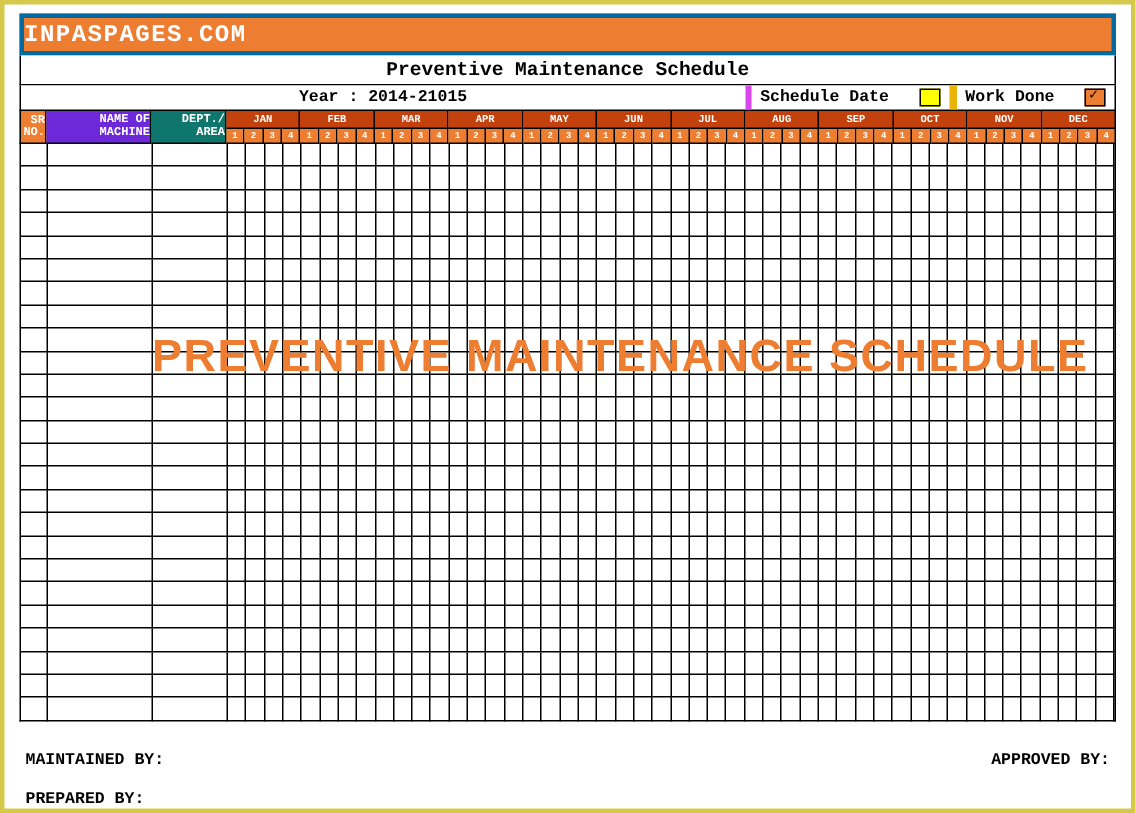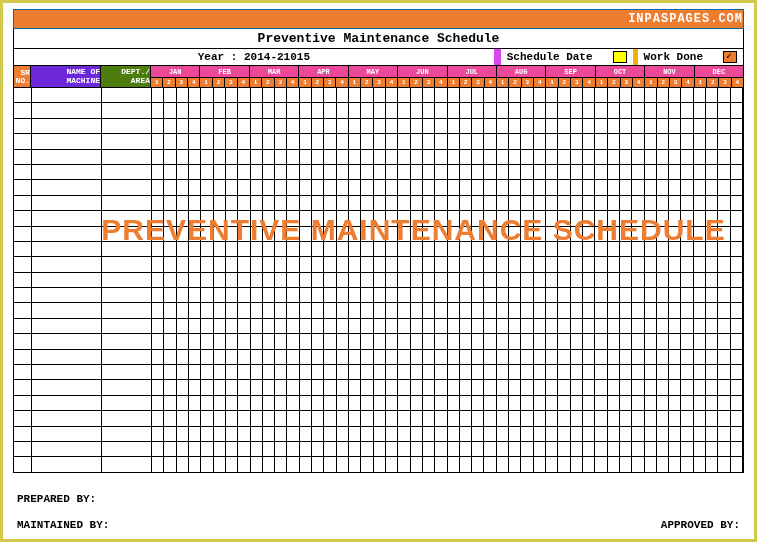--- a/index.html
+++ b/index.html
@@ -11,26 +11,26 @@
     font-family: "Courier New", monospace;
     position: relative;
     overflow: hidden;
   }
   .inner {
     padding: 6px 10px 4px 10px;
   }
   .brand-bar {
     background: #ed7d31;
     color: #fff;
-    text-align: right;
+    text-align: left;
     font-weight: bold;
-    font-size: 12px;
+    font-size: 16px;
     letter-spacing: 1px;
     padding: 2px 0;
-    border: 1px solid #0369a1;
+    border: 3px solid #0369a1;
   }
   .title-bar {
     border: 1px solid #000;
     border-top: none;
     text-align: center;
     font-weight: bold;
     font-size: 13px;
     padding: 2px 0;
     background: #fff;
   }
@@ -39,21 +39,21 @@
     border: 1px solid #000;
     border-top: none;
     font-size: 11px;
     font-weight: bold;
     background: #fff;
   }
   .year-box {
     flex: 1;
     text-align: center;
     padding: 2px 0;
-    border-right: 7px solid #d946ef;
+    border-right: 4px solid #d946ef;
   }
   .legend {
     display: flex;
     align-items: center;
     padding: 0 6px;
     gap: 20px;
   }
   .legend .swatch {
     width: 14px;
     height: 12px;
@@ -97,41 +97,41 @@
     border: 1px solid #000;
     border-top: none;
     border-left: none;
     display: flex;
     align-items: center;
     justify-content: center;
     line-height: 1.1;
   }
   .ch-dept {
     width: 50px;
-    background: #4d7c0f;
+    background: #0f766e;
     border: 1px solid #000;
     border-top: none;
     border-left: none;
     display: flex;
     align-items: center;
     justify-content: center;
     line-height: 1.1;
   }
   .months-wrap {
     flex: 1;
     display: flex;
     flex-direction: column;
   }
   .months-top {
     display: flex;
     height: 12px;
   }
   .month {
     flex: 1;
-    background: #ec4899;
+    background: #c2410c;
     border: 1px solid #000;
     border-top: none;
     border-left: none;
     font-size: 7px;
     display: flex;
     align-items: center;
     justify-content: center;
   }
   .weeks-row {
     display: flex;
@@ -1711,20 +1711,20 @@
           <div class="cw"></div>
           <div class="cw"></div>
           <div class="cw"></div>
         </div>
       </div>
     </div>
 </div>
 
 <div class="footer">
   <div class="footer-row">
+    <span>MAINTAINED BY:</span>
+    <span>APPROVED BY:</span>
+  </div>
+  <div class="footer-row">
     <span>PREPARED BY:</span>
     <span></span>
-  </div>
-  <div class="footer-row">
-    <span>MAINTAINED BY:</span>
-    <span>APPROVED BY:</span>
   </div>
 </div>
 
 </body></html>

